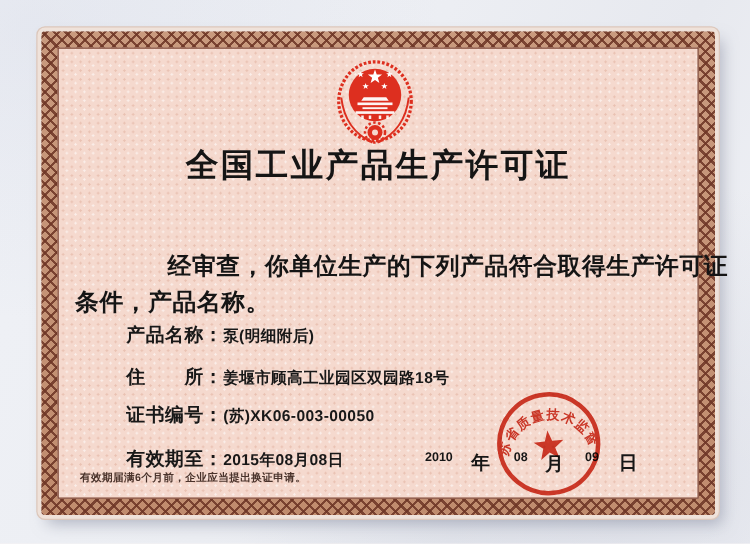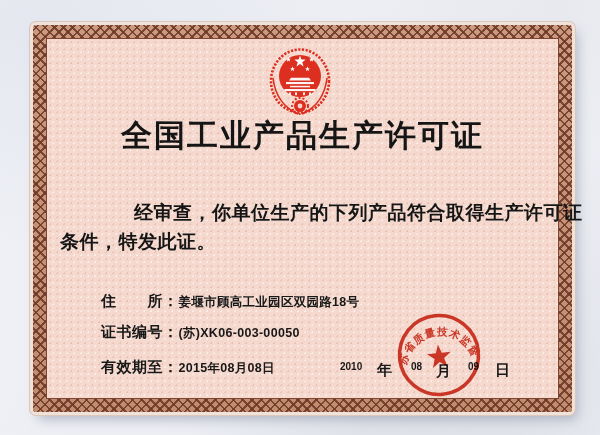--- a/index.html
+++ b/index.html
@@ -35,21 +35,21 @@
       radial-gradient(rgba(219,166,146,.45) 1px, rgba(0,0,0,0) 1px),
       radial-gradient(rgba(255,255,255,.55) 1px, rgba(0,0,0,0) 1px);
     background-size:7px 7px,7px 7px;
     background-position:0 0,3px 3px;
   }
   
   .emblem{position:absolute;left:221px;top:9px;width:64px;height:70px;}
   
   .title{
     position:absolute;left:0;top:76px;width:100%;text-align:center;
-    font-size:31px;font-weight:700;color:#151515;letter-spacing:2px;white-space:nowrap;
+    font-size:26px;font-weight:700;color:#151515;letter-spacing:2px;white-space:nowrap;
   }
   .subtitle{
     position:absolute;left:0;top:116px;width:100%;text-align:center;
     font-size:15px;font-weight:600;color:#232323;letter-spacing:1px;
   }
   .company{
     position:absolute;left:41px;top:143px;
     font-size:13.5px;font-weight:700;color:#1c1c1c;letter-spacing:.5px;
   }
   .stmt1{
@@ -110,32 +110,36 @@
       <rect x="35" y="44.4" width="2" height="2.8" fill="#ffffff" opacity=".9"></rect>
       <rect x="41" y="44.4" width="2" height="2.8" fill="#ffffff" opacity=".9"></rect>
       <circle cx="32" cy="58" r="8" fill="none" stroke="#dd2f1f" stroke-width="2" stroke-dasharray="2 2"></circle>
       <circle cx="32" cy="58" r="6" fill="#dd2f1f"></circle>
       <circle cx="32" cy="58" r="2.4" fill="#f5d9ce"></circle>
     </svg>
 
     <div class="title">全国工业产品生产许可证</div>
 
     <div class="stmt1">经审查，你单位生产的下列产品符合取得生产许可证</div>
-    <div class="stmt2">条件，特发此证。</div>
+    <div class="stmt2">条件，产品名称。</div>
 
+    <div class="field f0">
+      <span class="flabel">产品名称：</span><span class="fvalue">泵(明细附后)</span>
+    </div>
     <div class="field f1">
       <span class="flabel">住　　所：</span><span class="fvalue">姜堰市顾高工业园区双园路18号</span>
     </div>
     <div class="field f3">
       <span class="flabel">证书编号：</span><span class="fvalue">(苏)XK06-003-00050</span>
     </div>
     <div class="field f4">
       <span class="flabel">有效期至：</span><span class="fvalue">2015年08月08日</span>
     </div>
 
+    <div class="footnote">有效期届满6个月前，企业应当提出换证申请。</div>
 
     <span class="date-part d-num dp-year">2010</span>
     <span class="date-part d-unit dp-yu">年</span>
     <span class="date-part d-num dp-month">08</span>
     <span class="date-part d-unit dp-mu">月</span>
     <span class="date-part d-num dp-day">09</span>
     <span class="date-part d-unit dp-du">日</span>
 
     <svg class="seal" viewBox="0 0 86 86" aria-hidden="true">
       <defs>

